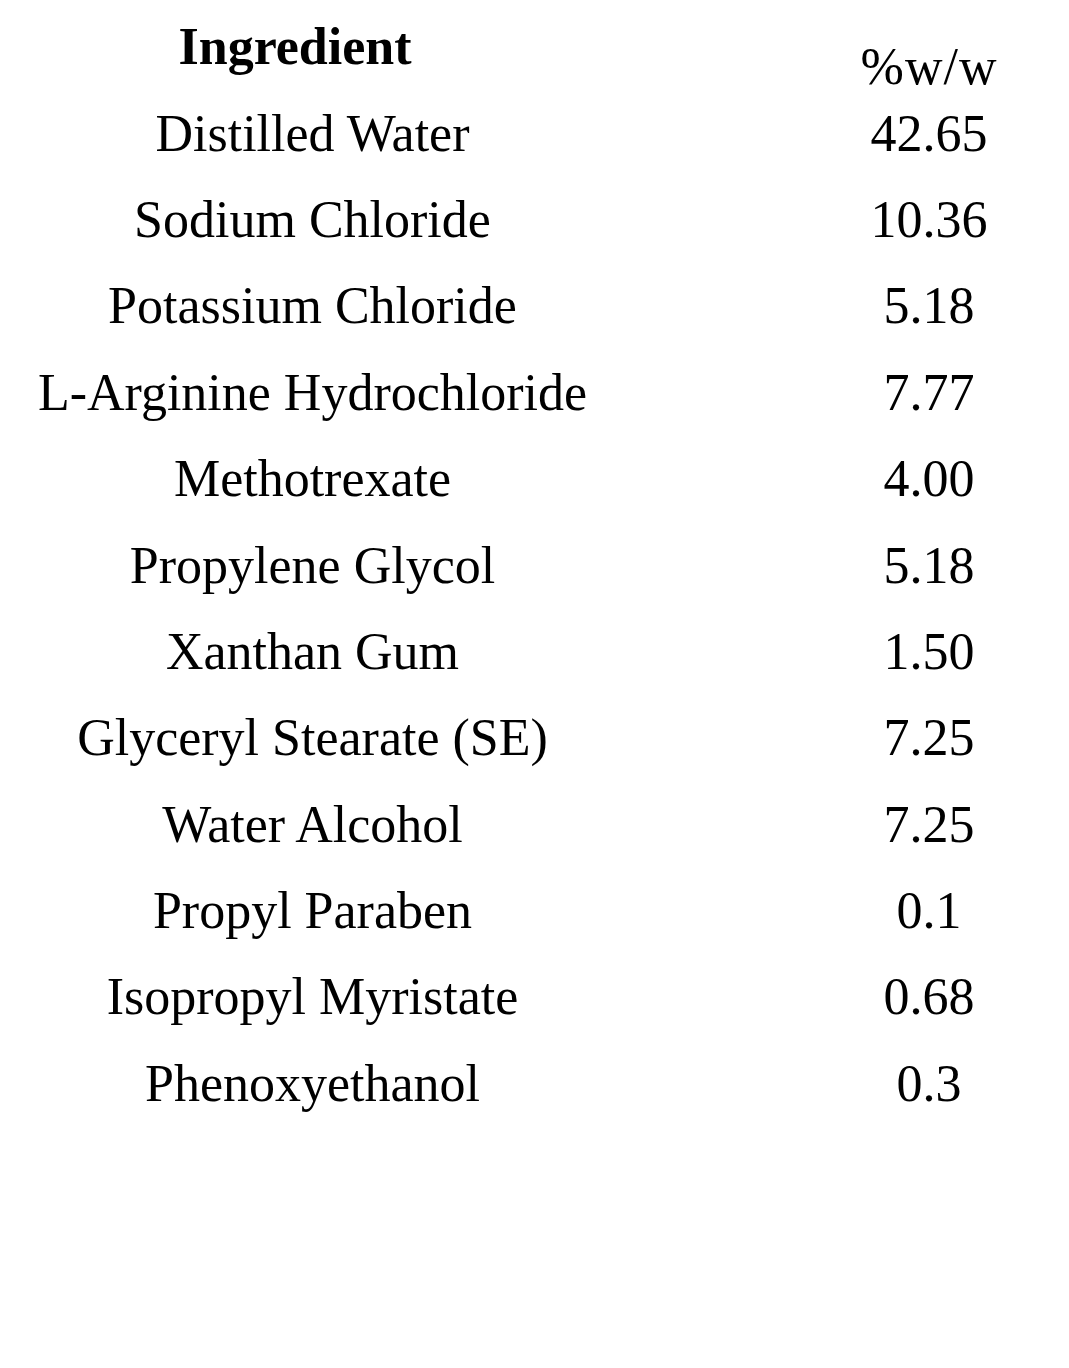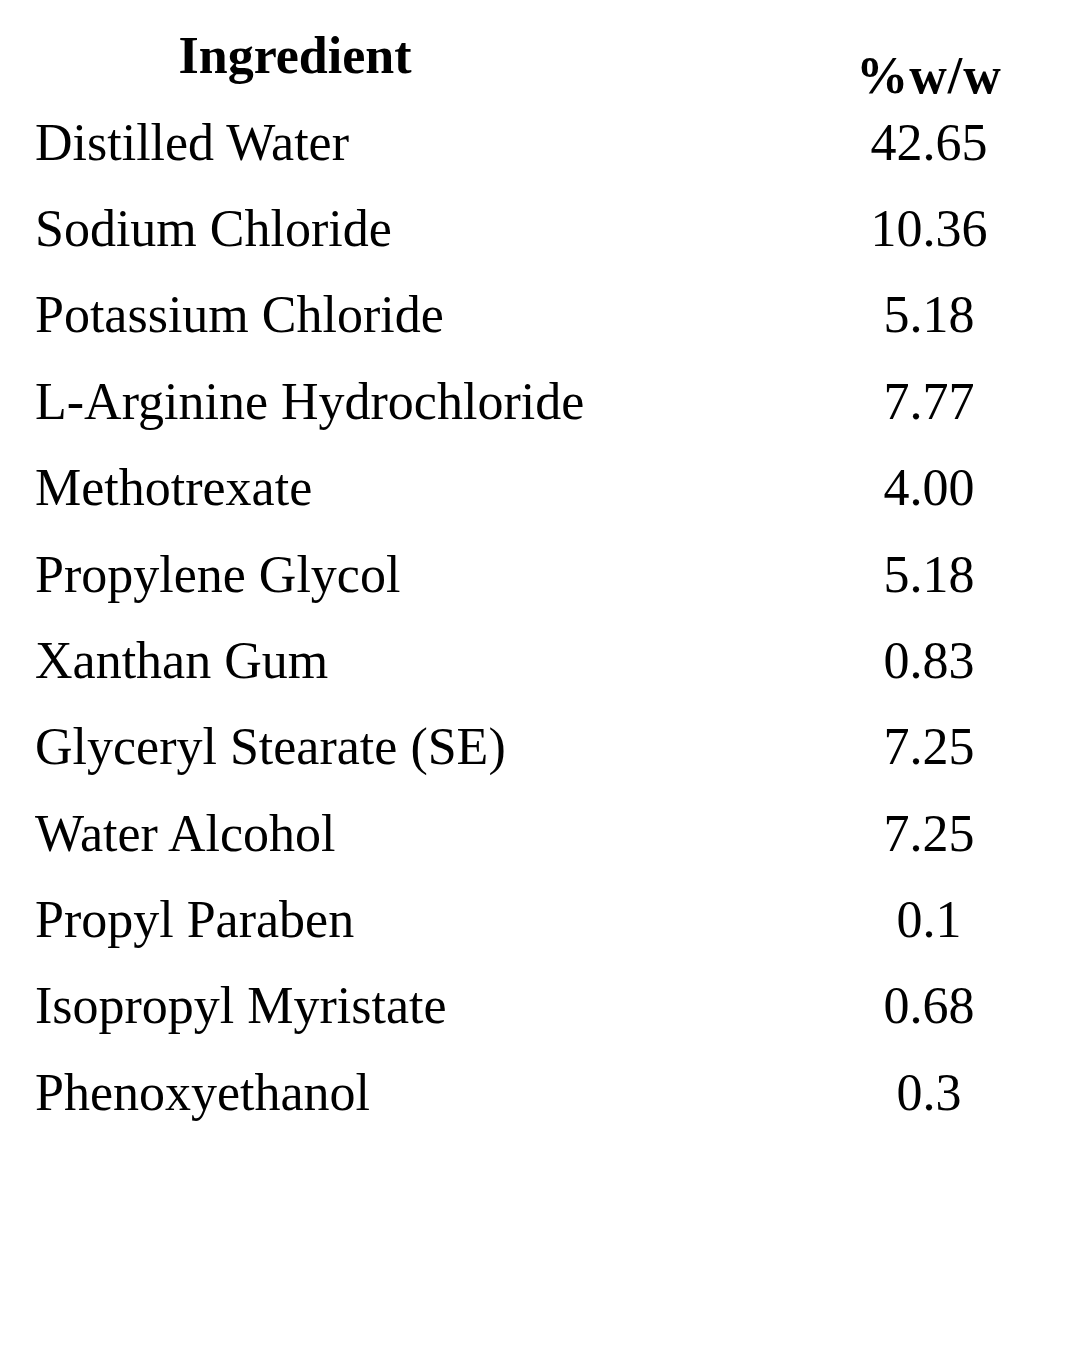--- a/index.html
+++ b/index.html
@@ -8,53 +8,53 @@
   }
   body {
     width: 1069px;
     height: 1368px;
     background: #ffffff;
     color: #000000;
     font-family: "Liberation Serif", "DejaVu Serif", serif;
     overflow: hidden;
   }
   .doc-table {
-    padding-top: 13px;
+    padding-top: 4px;
   }
   .row {
     display: flex;
     align-items: center;
     height: 86.4px;
     font-size: 52px;
     line-height: 1;
   }
   .cell-ingredient {
     width: 590px;
     flex: 0 0 590px;
-    text-align: left;
+    text-align: center;
     padding-left: 35px;
     box-sizing: border-box;
     white-space: nowrap;
   }
   .header-row .cell-ingredient {
     text-align: center;
     padding-left: 0;
     font-weight: bold;
   }
   .spacer {
     flex: 1 1 auto;
   }
   .cell-percent {
     width: 280px;
     flex: 0 0 280px;
     text-align: center;
     white-space: nowrap;
   }
   .header-row .cell-percent {
-    font-weight: bold;
+    font-weight: normal;
     letter-spacing: 1px;
     margin-top: 40px;
   }
 </style>
 </head>
 <body>
 
 <div class="doc-table">
 
   <div class="row header-row">
@@ -96,21 +96,21 @@
 
   <div class="row">
     <div class="cell-ingredient">Propylene Glycol</div>
     <div class="spacer"></div>
     <div class="cell-percent">5.18</div>
   </div>
 
   <div class="row">
     <div class="cell-ingredient">Xanthan Gum</div>
     <div class="spacer"></div>
-    <div class="cell-percent">0.83</div>
+    <div class="cell-percent">1.50</div>
   </div>
 
   <div class="row">
     <div class="cell-ingredient">Glyceryl Stearate (SE)</div>
     <div class="spacer"></div>
     <div class="cell-percent">7.25</div>
   </div>
 
   <div class="row">
     <div class="cell-ingredient">Water Alcohol</div>

